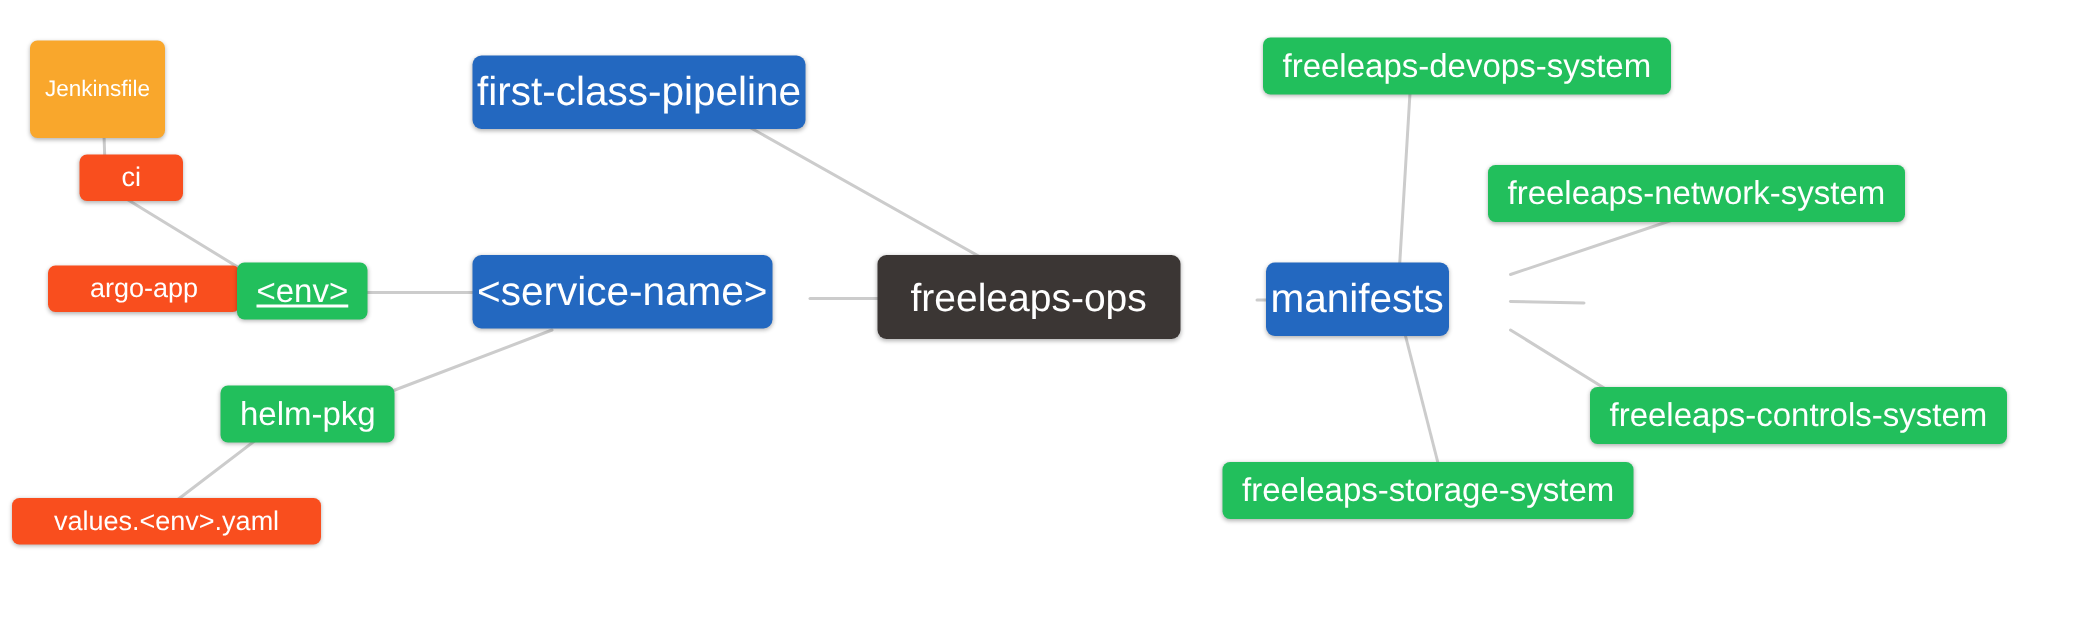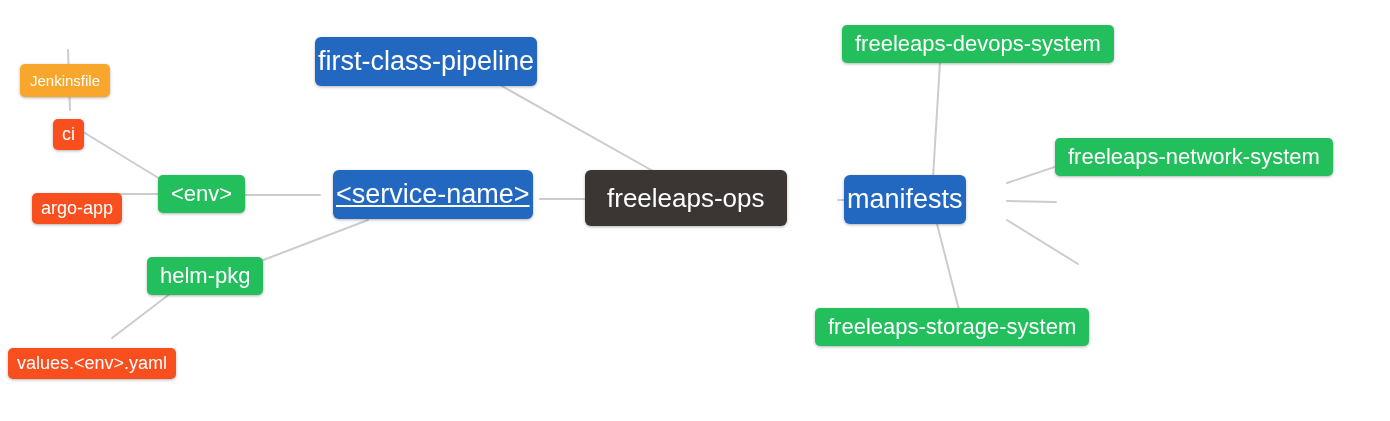--- a/index.html
+++ b/index.html
@@ -36,22 +36,22 @@
     border-radius: 5px;
     box-shadow: 0 1px 3px rgba(0,0,0,0.3);
     line-height: 1.16;
     cursor: pointer;
     user-select: none;
   }
   
   .d0 { font-size: 26px; padding: 13px 22px; border-radius: 6px; }
   .d1 { font-size: 27px; padding: 9px 3px; border-radius: 6px; }
   .d2 { font-size: 22px; padding: 6px 13px; }
-  .d3 { font-size: 18px; padding: 5px 9px; margin-top: 16px; }
-  .d4 { font-size: 15px; padding: 8px 10px; margin-top: 37px; }
+  .d3 { font-size: 18px; padding: 5px 28px; }
+  .d4 { font-size: 15px; padding: 24px 10px; }
   
   .c-dark   { background: #3b3634; }
   .c-blue   { background: #2368c0; }
   .c-green  { background: #22bf5c; }
   .c-orange { background: #f9a72c; }
   .c-red    { background: #f94e1e; }
 </style>
 </head>
 <body>
 
@@ -70,26 +70,27 @@
     <line class="edge" x1="940" y1="62" x2="933" y2="178"></line>
     <line class="edge" x1="1120" y1="145" x2="1007" y2="183"></line>
     <line class="edge" x1="1007" y1="201" x2="1056" y2="202"></line>
     <line class="edge" x1="1007" y1="220" x2="1078" y2="264"></line>
     <line class="edge" x1="936" y1="220" x2="959" y2="310"></line>
   </svg>
 
   <div class="node d4 c-orange" style="left:20px;  top:27px;">Jenkinsfile</div>
   <div class="node d3 c-red" style="left:53px;  top:103px;">ci</div>
   <div class="node d3 c-red" style="left:32px;  top:177px;">argo-app</div>
-  <div class="node d2 c-green" style="left:158px; top:175px;">&lt;env&gt;</div>
+  <div class="node d2 c-green" style="left:158px; top:175px;text-decoration:underline;">&lt;env&gt;</div>
   <div class="node d3 c-red" style="left:8px;   top:332px;">values.&lt;env&gt;.yaml</div>
   <div class="node d2 c-green" style="left:147px; top:257px;">helm-pkg</div>
 
   <div class="node d1 c-blue" style="left:315px; top:37px;">first-class-pipeline</div>
-  <div class="node d1 c-blue" style="left:333px; top:170px;text-decoration:underline;">&lt;service-name&gt;</div>
+  <div class="node d1 c-blue" style="left:315px; top:170px;">&lt;service-name&gt;</div>
   <div class="node d0 c-dark" style="left:585px; top:170px;">freeleaps-ops</div>
   <div class="node d1 c-blue" style="left:844px; top:175px;text-align:center;">manifests</div>
 
   <div class="node d2 c-green" style="left:842px;  top:25px;">freeleaps-devops-system</div>
-  <div class="node d2 c-green" style="left:1055px; top:110px;margin-top:28px;">freeleaps-network-system</div>
+  <div class="node d2 c-green" style="left:992px; top:110px;">freeleaps-network-system</div>
+  <div class="node d2 c-green" style="left:1060px; top:258px;">freeleaps-controls-system</div>
   <div class="node d2 c-green" style="left:815px;  top:308px;text-align:center;">freeleaps-storage-system</div>
 
 </div>
 
 </body></html>

